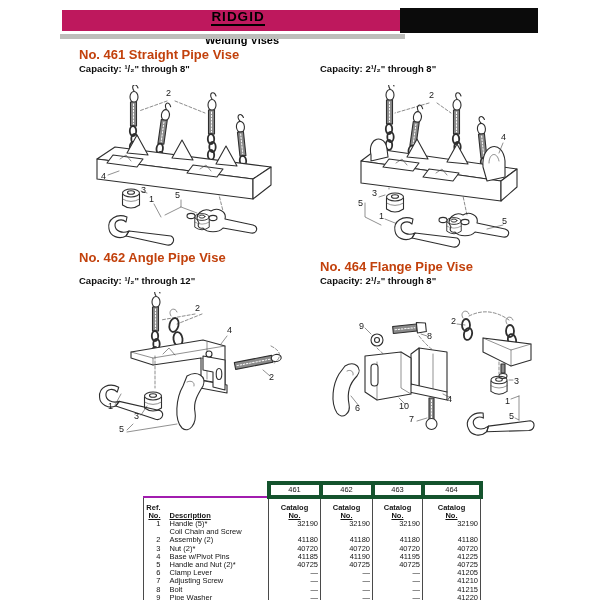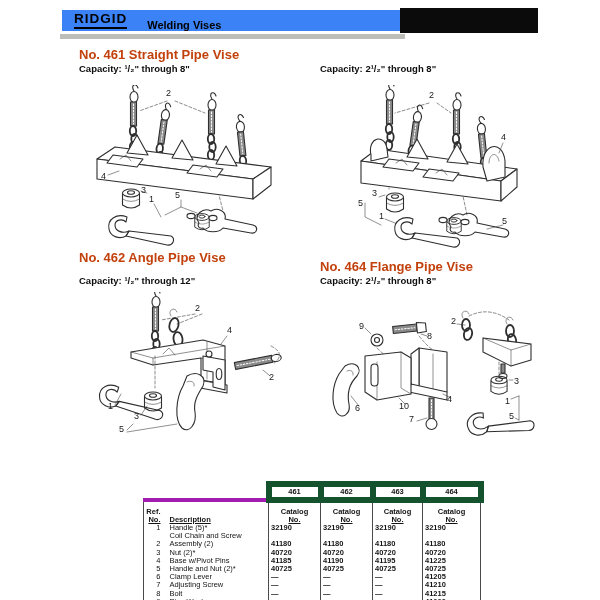--- a/index.html
+++ b/index.html
@@ -1,20 +1,20 @@
 <!DOCTYPE html>
 <html><head>
 <meta charset="utf-8">
 <style>
   html,body{margin:0;padding:0;background:#fff;}
   .page{position:relative;width:600px;height:600px;background:#ffffff;overflow:hidden;
         font-family:"Liberation Sans",sans-serif;color:#111;}
   
-  .hbar{position:absolute;left:62px;top:10px;width:340px;height:21px;background:#3b82f6;
-        display:flex;align-items:center;}
+  .hbar{position:absolute;left:62px;top:10px;width:340px;height:21px;background:#be185d;
+        display:flex;align-items:center;flex-direction:column;}
   .hbar2{position:absolute;left:60px;top:34px;width:345px;height:5px;background:#bdbdba;}
   .hblack{position:absolute;left:400px;top:8px;width:138px;height:25px;background:#0b0b0b;}
   .brand{margin-left:12px;font-weight:bold;font-size:13.5px;letter-spacing:1px;color:#000;
          border-bottom:2.5px solid #000;line-height:1.05;}
   .htitle{margin-left:20px;font-weight:bold;font-size:11px;color:#000;margin-top:8px;}
   
   .ptitle{position:absolute;font-size:13px;font-weight:bold;color:#c2410c;white-space:nowrap;}
   .pcap{position:absolute;font-size:9.5px;font-weight:bold;color:#0d0d0d;white-space:nowrap;}
   
   .art{position:absolute;}
@@ -26,29 +26,29 @@
   .ld{stroke:#474747;stroke-width:0.6;}
   .dash{stroke:#5a5a5a;stroke-width:0.7;stroke-dasharray:3,2;}
   .wdash{stroke:#fff;stroke-width:1;stroke-dasharray:1.6,1.6;}
   .co{position:absolute;font-size:9px;color:#1a1a1a;line-height:1;}
   
   .note{position:absolute;left:145px;top:460px;font-size:8px;color:#141414;line-height:9.5px;}
   .note .l2{margin-left:23px;}
   
   .tbl{position:absolute;left:143px;top:481px;border-collapse:collapse;color:#141414;}
   .tbl td{font-size:7.5px;line-height:8.2px;padding:0 2px;vertical-align:bottom;}
-  .tbl .mh{border:6px solid #14532d;text-align:center;font-weight:bold;height:10px;vertical-align:middle;}
-  .tbl .hr td{border-top:4px solid #a21caf;height:21px;font-weight:bold;}
+  .tbl .mh{border:4px solid #14532d;text-align:center;font-weight:normal;height:10px;vertical-align:middle;}
+  .tbl .hr td{border-top:2px solid #a21caf;height:21px;font-weight:bold;}
   .tbl .bl{border-left:1px solid #4a4a4a;}
   .tbl .br{border-right:1px solid #4a4a4a;}
   .tbl .obl{border-left:1px solid #4a4a4a;}
   .tbl .last td{border-bottom:1px solid #4a4a4a;}
   .und{text-decoration:underline;}
   .tbl .ref{text-align:right;padding-right:7px;}
-  .tbl .val{text-align:left;font-weight:bold;}
+  .tbl .val{text-align:right;}
   .tbl .cath{text-align:center;}
 </style>
 </head>
 <body>
 
 <div class="page">
 
   <div class="hbar">
     <span class="brand">RIDGID</span>
     <span class="htitle">Welding Vises</span>

